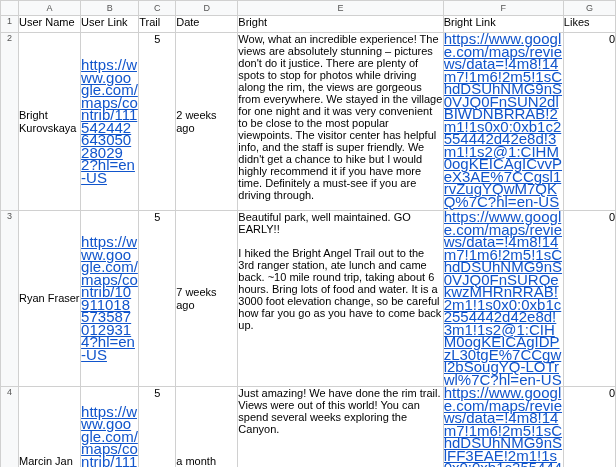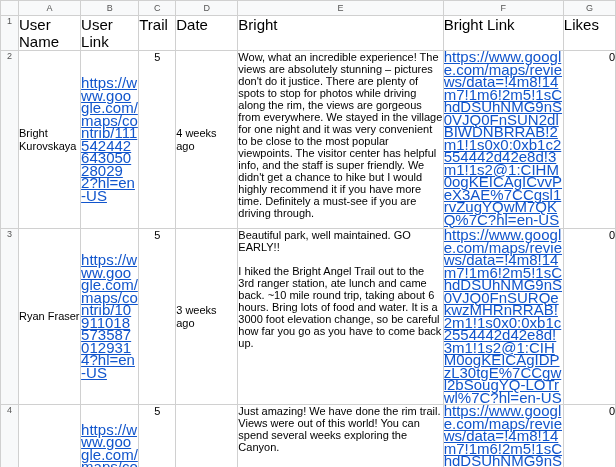--- a/index.html
+++ b/index.html
@@ -53,21 +53,21 @@
     vertical-align: middle;
     width: 18px;
   }
   .corner {
     background: #f8f9fa;
     width: 18px;
     height: 14px;
   }
   
   .hdr-cell {
-    font-size: 15px;
+    font-size: 11px;
     color: #000000;
     padding: 2px 3px;
     vertical-align: middle;
     height: 16px;
     background: #ffffff;
   }
   .cell {
     padding: 3px 4px;
     font-size: 11px;
     line-height: 13px;
@@ -153,36 +153,36 @@
         <td class="hdr-cell">Likes</td>
       </tr>
 
       <tr style="height:178px;">
         <td class="rowhdr">2</td>
         <td class="cell mid">Bright Kurovskaya</td>
         <td class="cell mid">
           <span class="link">https://www.google.com/maps/contrib/111542442643050280292?hl=en-US</span>
         </td>
         <td class="cell center">5</td>
-        <td class="cell mid">4 weeks ago</td>
+        <td class="cell mid">2 weeks ago</td>
         <td class="cell snippet">Wow, what an incredible experience! The views are absolutely stunning – pictures don't do it justice. There are plenty of spots to stop for photos while driving along the rim, the views are gorgeous from everywhere. We stayed in the village for one night and it was very convenient to be close to the most popular viewpoints. The visitor center has helpful info, and the staff is super friendly. We didn't get a chance to hike but I would highly recommend it if you have more time. Definitely a must-see if you are driving through.</td>
         <td class="cell top">
           <span class="link">https://www.google.com/maps/reviews/data=!4m8!14m7!1m6!2m5!1sChdDSUhNMG9nS0VJQ0FnSUN2dlBIWDNBRRAB!2m1!1s0x0:0xb1c2554442d42e8d!3m1!1s2@1:CIHM0ogKEICAgICvvPeX3AE%7CCgsl1rvZugYQwM7QKQ%7C?hl=en-US</span>
         </td>
         <td class="cell num">0</td>
       </tr>
 
       <tr style="height:127px;">
         <td class="rowhdr">3</td>
         <td class="cell mid">Ryan Fraser</td>
         <td class="cell mid">
           <span class="link">https://www.google.com/maps/contrib/109110185735870129314?hl=en-US</span>
         </td>
         <td class="cell center">5</td>
-        <td class="cell mid">3 weeks ago</td>
+        <td class="cell mid">7 weeks ago</td>
         <td class="cell snippet" style="white-space:pre-line;">Beautiful park, well maintained. GO EARLY!!
 
 I hiked the Bright Angel Trail out to the 3rd ranger station, ate lunch and came back. ~10 mile round trip, taking about 6 hours. Bring lots of food and water. It is a 3000 foot elevation change, so be careful how far you go as you have to come back up.</td>
         <td class="cell top">
           <span class="link">https://www.google.com/maps/reviews/data=!4m8!14m7!1m6!2m5!1sChdDSUhNMG9nS0VJQ0FnSURQekwzMHRnRRAB!2m1!1s0x0:0xb1c2554442d42e8d!3m1!1s2@1:CIHM0ogKEICAgIDPzL30tgE%7CCgwl2bSougYQ-LOTrwl%7C?hl=en-US</span>
         </td>
         <td class="cell num">0</td>
       </tr>
 
       <tr style="height:120px;">

